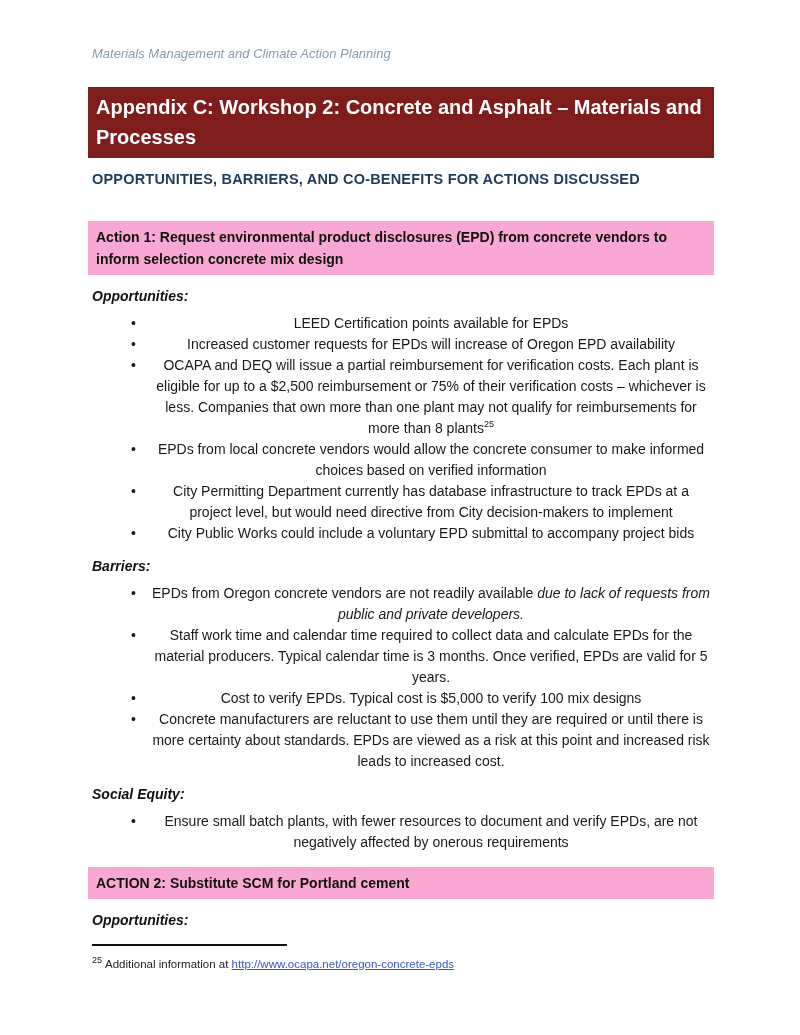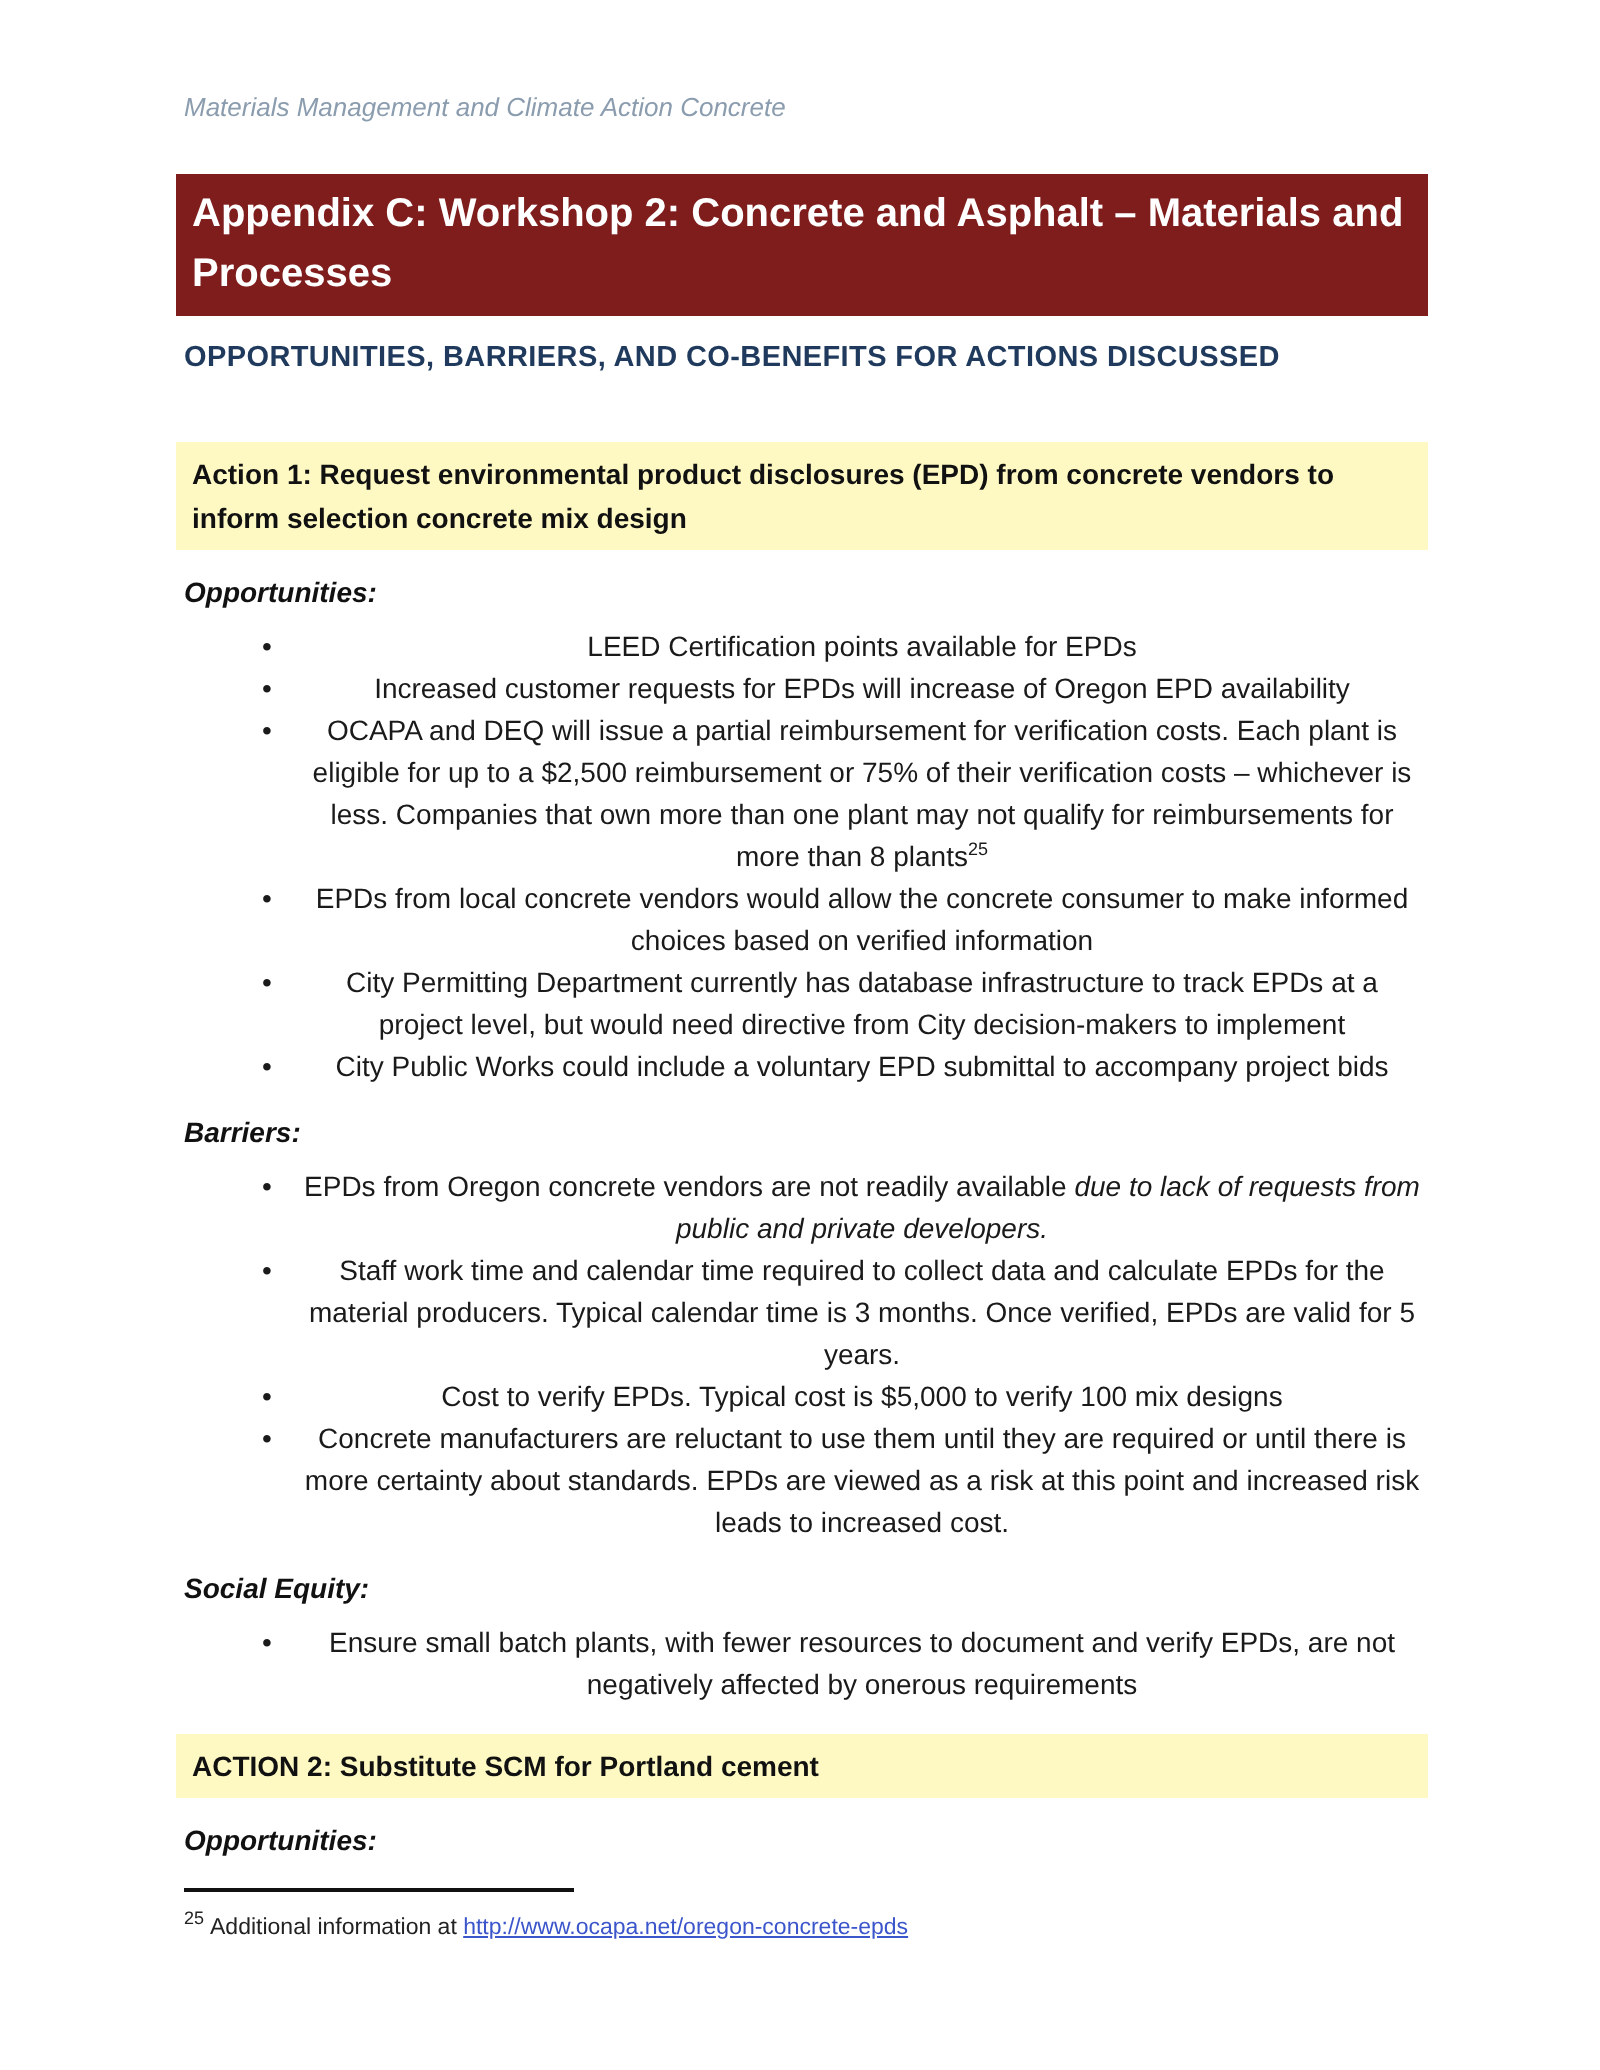--- a/index.html
+++ b/index.html
@@ -6,21 +6,21 @@
   body{width:800px;height:1035px;font-family:"Liberation Sans",sans-serif;color:#1a1a1a;}
   .page{box-sizing:border-box;width:800px;height:1035px;padding:46px 90px 0 92px;overflow:hidden;}
 
   .running-header{font-style:italic;font-size:13px;color:#8A9CAE;margin:0 0 26px 0;}
 
   .banner{background:#7f1d1d;color:#ffffff;font-weight:bold;font-size:20px;line-height:30px;
           padding:5px 8px 6px;margin:0 -4px 13px -4px;}
 
   .section-heading{color:#1F3A5C;font-weight:bold;font-size:14.5px;letter-spacing:.2px;margin:0 0 34px 0;}
 
-  .action-box{background:#fef9c3;font-weight:bold;font-size:14px;line-height:22px;
+  .action-box{background:#f9a8d4;font-weight:bold;font-size:14px;line-height:22px;
               padding:5px 8px;margin:0 -4px 12px -4px;color:#111;}
 
   .group-label{font-weight:bold;font-style:italic;font-size:14px;margin:13px 0 9px 0;color:#111;}
 
   ul.bullets{margin:0 0 14px 0;padding:0 0 0 60px;list-style:none;text-align:center;}
   ul.bullets li{font-size:14px;line-height:21px;position:relative;margin:0;color:#1a1a1a;}
   ul.bullets li::before{content:"\2022";position:absolute;left:-21px;top:0;}
 
   .italic{font-style:italic;}
   sup{font-size:9px;line-height:0;vertical-align:super;}
@@ -28,21 +28,21 @@
   .footnote-rule{border:none;border-top:2px solid #111;width:195px;margin:16px 0 8px 0;}
   .footnote{font-size:11.5px;color:#222;}
   .footnote sup{margin-right:3px;}
   .footnote a{color:#3B55CB;text-decoration:underline;cursor:pointer;margin-top:44px;}
 </style>
 </head>
 <body>
 
 <div class="page">
 
-  <p class="running-header">Materials Management and Climate Action Concrete</p>
+  <p class="running-header">Materials Management and Climate Action Planning</p>
 
   <div class="banner">Appendix C: Workshop 2: Concrete and Asphalt – Materials and Processes</div>
 
   <div class="section-heading">OPPORTUNITIES, BARRIERS, AND CO-BENEFITS FOR ACTIONS DISCUSSED</div>
 
   <div class="action-box">Action 1: Request environmental product disclosures (EPD) from concrete vendors to inform selection concrete mix design</div>
 
   <div class="group-label">Opportunities:</div>
   <ul class="bullets">
     <li><span>LEED Certification points available for EPDs</span></li>

